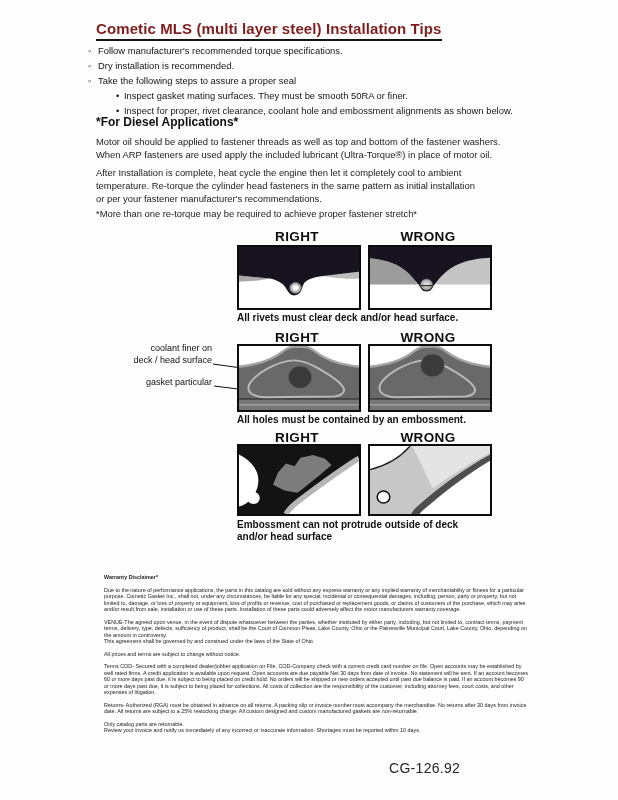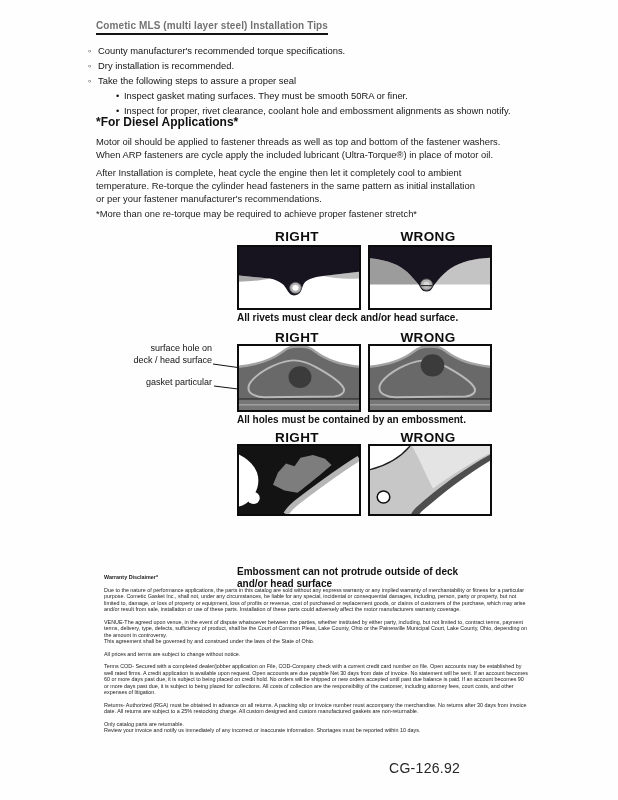--- a/index.html
+++ b/index.html
@@ -1,22 +1,22 @@
 <!DOCTYPE html>
 <html><head>
 <meta charset="utf-8">
 <style>
   html,body { margin:0; padding:0; background:#ffffff; }
   .page {
     position:relative; width:618px; height:800px; background:#fefefe;
     font-family:"Liberation Sans", sans-serif; color:#141414; overflow:hidden;
   }
   .title {
-    position:absolute; left:96px; top:20px; font-size:10px; font-weight:bold;
-    letter-spacing:0.1px; border-bottom:2px solid #141414; padding-bottom:2px; color:#737373;
+    position:absolute; left:96px; top:20px; font-size:15px; font-weight:bold;
+    letter-spacing:0.1px; border-bottom:2px solid #141414; padding-bottom:2px; color:#7f1d1d;
   }
   .bullets { position:absolute; left:88px; top:43px; width:460px; font-size:9.4px; }
   .b-row { display:flex; align-items:flex-start; line-height:15px; white-space:nowrap; }
   .b-glyph { width:10px; flex:none; }
   .b-sub { margin-left:28px; }
   .b-sub .b-glyph { width:8px; }
   .diesel-h { position:absolute; left:96px; top:115px; font-size:12px; font-weight:bold; color:#101010; }
   .para { position:absolute; left:96px; font-size:9.4px; line-height:13px; color:#1a1a1a; }
   .para div { white-space:nowrap; }
   .p1 { top:135px; }
@@ -41,45 +41,45 @@
 </head>
 <body>
 
 <div class="page">
 
   <div class="title">Cometic MLS (multi layer steel) Installation Tips</div>
 
   <div class="bullets">
     <div class="b-row">
       <span class="b-glyph">◦</span>
-      <span>County manufacturer's recommended torque specifications.</span>
+      <span>Follow manufacturer's recommended torque specifications.</span>
     </div>
     <div class="b-row">
       <span class="b-glyph">◦</span>
       <span>Dry installation is recommended.</span>
     </div>
     <div class="b-row">
       <span class="b-glyph">◦</span>
       <span>Take the following steps to assure a proper seal</span>
     </div>
     <div class="b-row b-sub">
       <span class="b-glyph">•</span>
       <span>Inspect gasket mating surfaces.  They must be smooth 50RA or finer.</span>
     </div>
     <div class="b-row b-sub">
       <span class="b-glyph">•</span>
-      <span>Inspect for proper, rivet clearance, coolant hole and embossment alignments as shown notify.</span>
+      <span>Inspect for proper, rivet clearance, coolant hole and embossment alignments as shown below.</span>
     </div>
   </div>
 
   <div class="diesel-h">*For Diesel Applications*</div>
 
   <div class="para p1">
     <div>Motor oil should be applied to fastener threads as well as top and bottom of the fastener washers.</div>
-    <div>When ARP fasteners are cycle apply the included lubricant (Ultra-Torque®) in place of motor oil.</div>
+    <div>When ARP fasteners are used apply the included lubricant (Ultra-Torque®) in place of motor oil.</div>
   </div>
   <div class="para p2">
     <div>After Installation is complete, heat cycle the engine then let it completely cool to ambient</div>
     <div>temperature. Re-torque the cylinder head fasteners in the same pattern as initial installation</div>
     <div>or per your fastener manufacturer's recommendations.</div>
   </div>
   <div class="para note">*More than one re-torque may be required to achieve proper fastener stretch*</div>
 
   <div class="dg-head" style="left:237px; top:229px;">RIGHT</div>
   <div class="dg-head" style="left:368px; top:229px;">WRONG</div>
@@ -104,21 +104,21 @@
       <circle cx="56.5" cy="40" r="3.6" fill="#d8d8d8" stroke="#999999" stroke-width="0.5"></circle>
       <line x1="50.8" y1="41.2" x2="62.2" y2="41.2" stroke="#222222" stroke-width="1.2"></line>
     </svg>
   </div>
   <div class="caption" style="left:237px; top:312px;">All rivets must clear deck and/or head surface.</div>
 
   <div class="dg-head" style="left:237px; top:330px;">RIGHT</div>
   <div class="dg-head" style="left:368px; top:330px;">WRONG</div>
 
   <div class="dlabel" style="left:100px; top:343px; width:112px;">
-    <div>surface hole on</div>
+    <div>coolant finer on</div>
     <div>deck / head surface</div>
   </div>
   <div class="dlabel" style="left:95px; top:377px; width:117px;">gasket particular</div>
   <svg class="pointer-lines" width="90" height="38">
     <line x1="1" y1="4" x2="79" y2="15" stroke="#111111" stroke-width="1"></line>
     <line x1="2" y1="26" x2="50" y2="32" stroke="#111111" stroke-width="1"></line>
   </svg>
 
   <div class="dbox r2" style="left:237px; top:344px;">
     <svg viewBox="0 0 120 68" preserveAspectRatio="none">
@@ -162,21 +162,21 @@
   <div class="dbox r3" style="left:368px; top:444px;">
     <svg viewBox="0 0 120 72" preserveAspectRatio="none">
       <rect x="0" y="0" width="120" height="72" fill="#ffffff"></rect>
       <path d="M0,25 C15,21 30,12.5 40,0 L120,0 V9 C97,22 68,44 46,65 C44,67 42.5,69.5 41,72 L0,72 Z" fill="#c7c7c7"></path>
       <path d="M42,0 L120,0 V7.5 C101,18 81,31 63,45 C57,33 49.5,14 42,0 Z" fill="#e4e4e4"></path>
       <path d="M41,72 C42.5,69.5 44,67 46,65 C68,44 97,22 120,9 V15.5 C99,28.5 73,49.5 53.5,67.5 C52,69 50.5,70.5 49.5,72 Z" fill="#4e4e4e"></path>
       <path d="M0,25 C15,21 30,12.5 40,0" stroke="#1c1c1c" stroke-width="1.3" fill="none"></path>
       <circle cx="13.5" cy="54" r="6.3" fill="#ffffff" stroke="#101010" stroke-width="1.5"></circle>
     </svg>
   </div>
-  <div class="caption" style="left:237px; top:519px; width:240px;margin-top:47px;">
+  <div class="caption" style="left:237px; top:519px; width:240px;">
     <div>Embossment can not protrude outside of deck</div>
     <div>and/or head surface</div>
   </div>
 
   <div class="legal">
     <div class="lh">Warranty Disclaimer*</div>
     <p class="lp">Due to the nature of performance applications, the parts in this catalog are sold without any express warranty or any implied warranty of merchantability or fitness for a particular purpose.  Cometic Gasket Inc., shall not, under any circumstances, be liable for any special, incidental or consequential damages, including, person, party or property, but not limited to, damage, or loss of property or equipment, loss of profits or revenue, cost of purchased or replacement goods, or claims of customers of the purchase, which may arise and/or result from sale, installation or use of these parts.  Installation of these parts could adversely affect the motor manufacturers warranty coverage.</p>
     <p class="lp">
       <span>VENUE-The agreed upon venue, in the event of dispute whatsoever between the parties, whether instituted by either party, including, but not limited to, contract terms, payment terms, delivery, type, defects, sufficiency of product, shall be the Court of Common Pleas, Lake County, Ohio or the Painesville Municipal Court, Lake County, Ohio, depending on the amount in controversy.</span><br>
       <span>This agreement shall be governed by and construed under the laws of the State of Ohio.</span>

